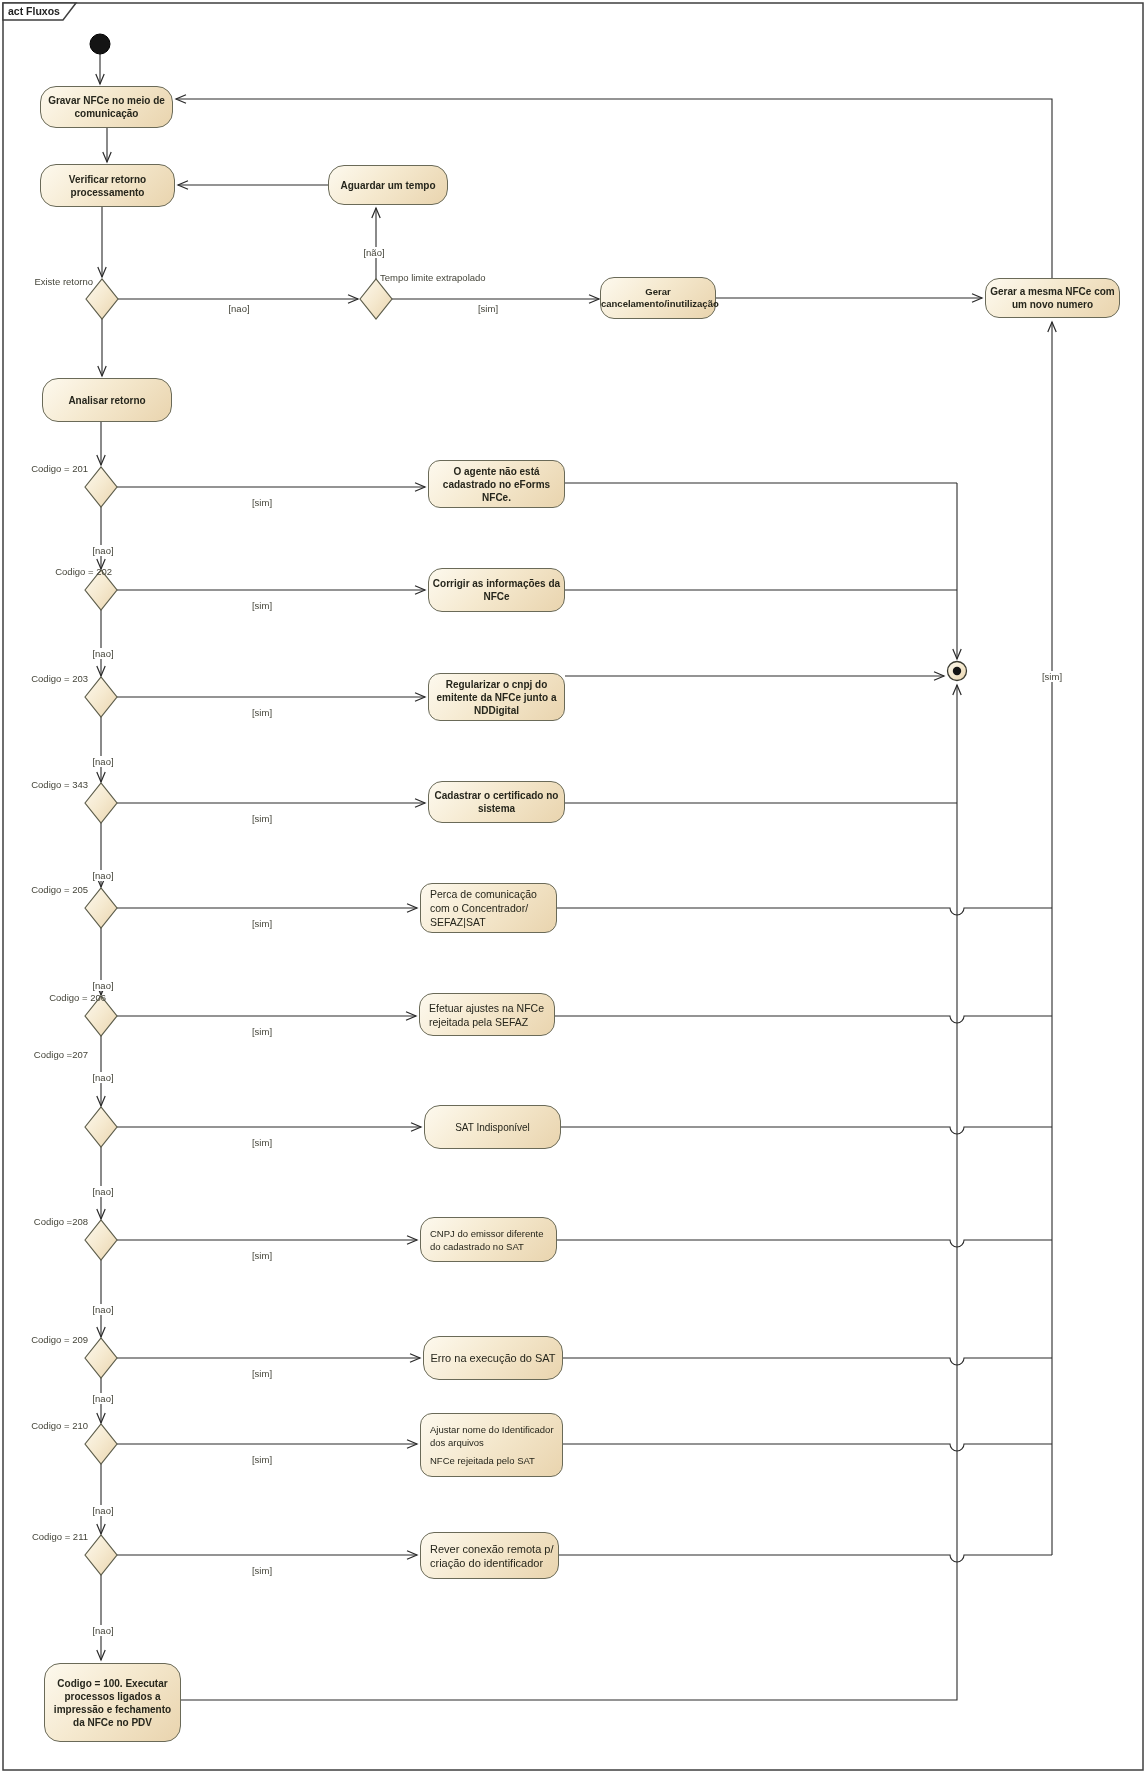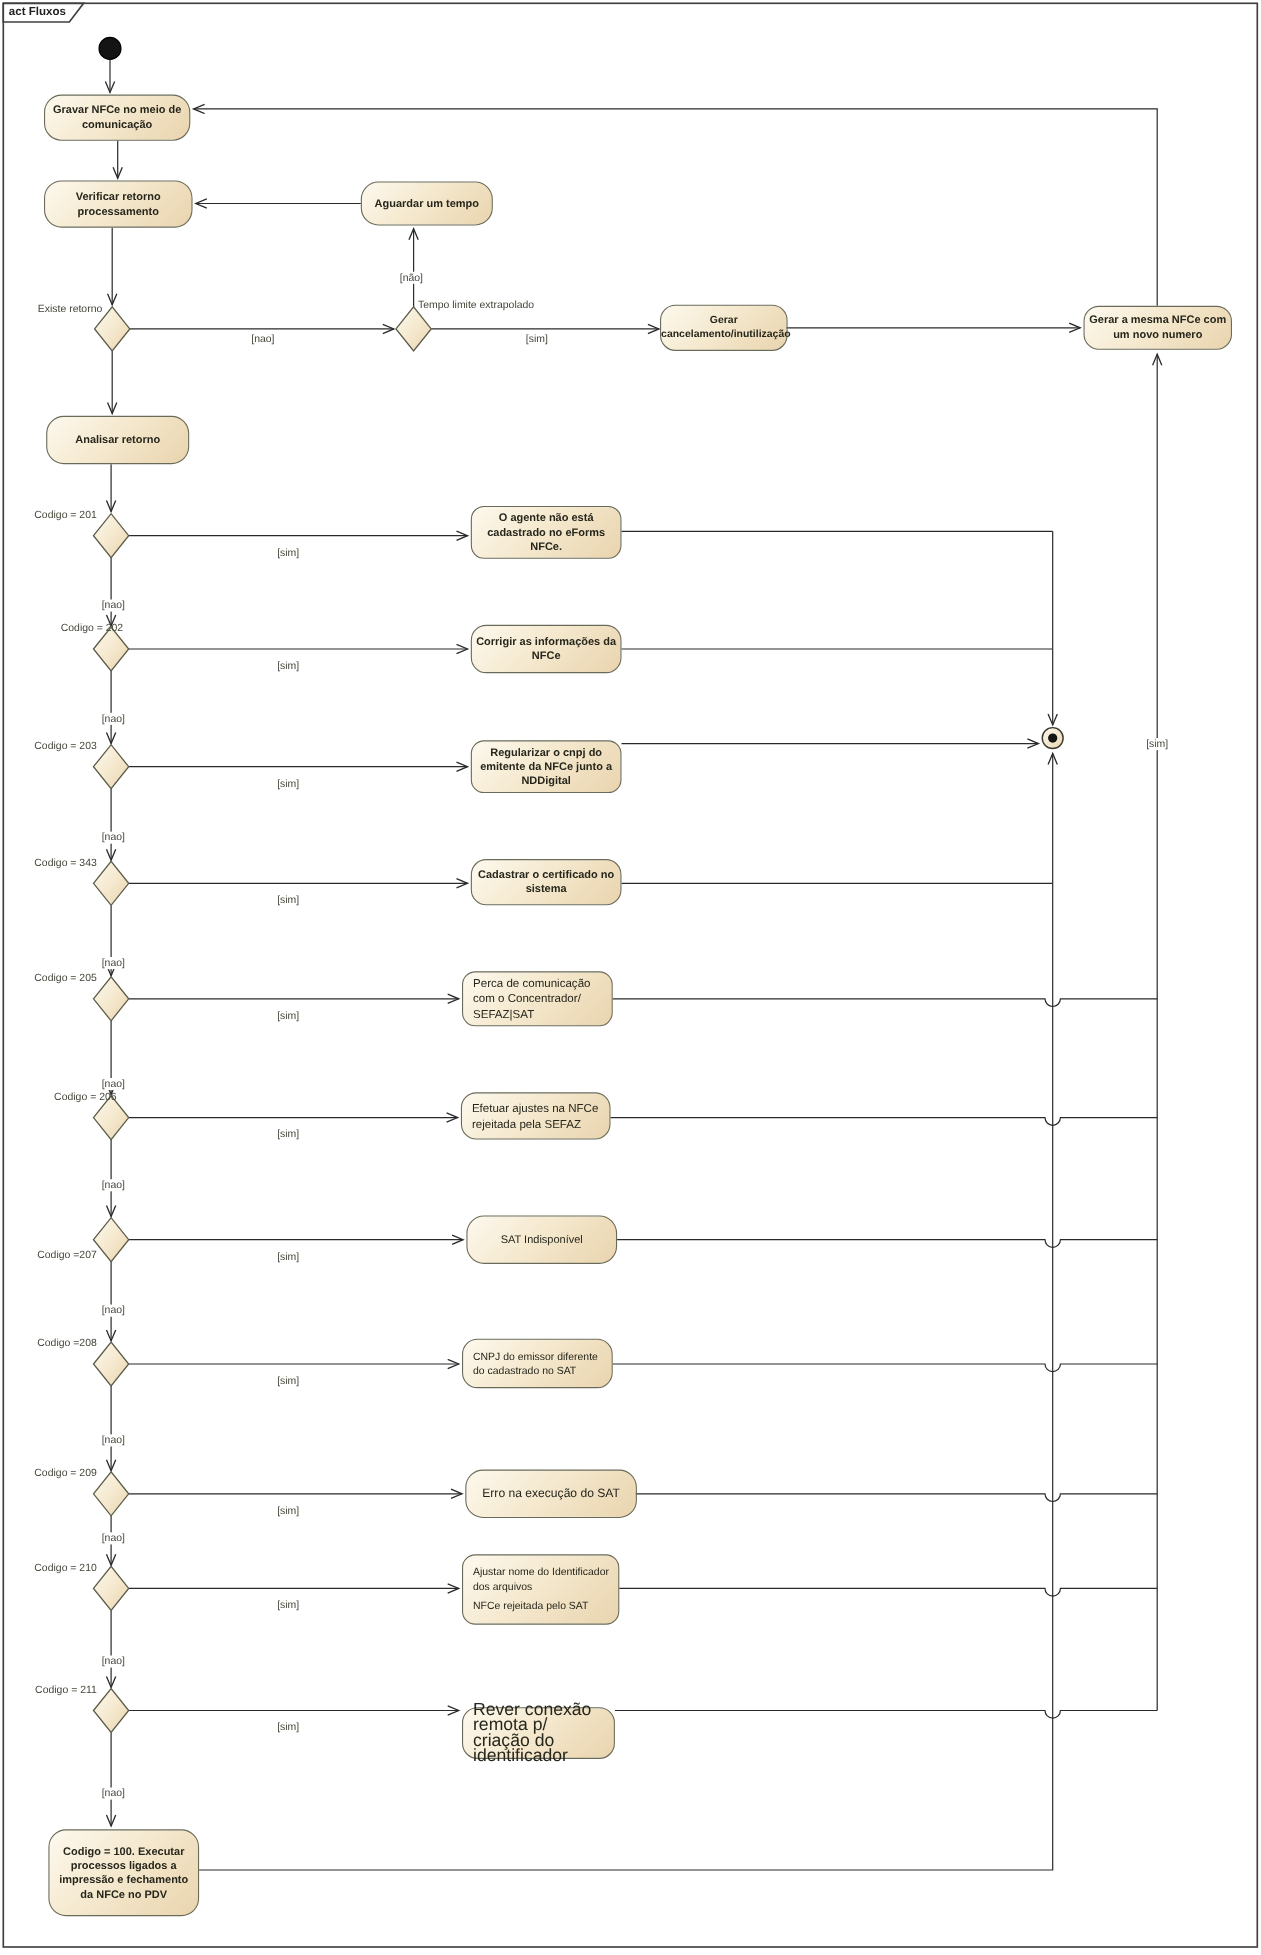--- a/index.html
+++ b/index.html
@@ -192,54 +192,54 @@
   <div class="lbl cc bg" style="left:103px;top:980px;">[nao]</div>
 
   <div class="lbl rr" style="left:18px;top:992px;width:88px;">Codigo = 206</div>
   <div class="lbl cc" style="left:262px;top:1026px;">[sim]</div>
   <div class="node left" style="left:419px;top:993px;width:136px;height:43px;border-radius:14px;font-size:10.5px;line-height:14px;">
     <span>Efetuar ajustes na NFCe</span>
     <span>rejeitada pela SEFAZ</span>
   </div>
   <div class="lbl cc bg" style="left:103px;top:1072px;">[nao]</div>
 
-  <div class="lbl rr" style="left:0px;top:1136px;width:88px;">Codigo =207</div>
+  <div class="lbl rr" style="left:0px;top:1049px;width:88px;">Codigo =207</div>
   <div class="lbl cc" style="left:262px;top:1137px;">[sim]</div>
   <div class="node" style="left:424px;top:1105px;width:137px;height:44px;border-radius:16px;font-size:10px;">
     <span>SAT Indisponível</span>
   </div>
   <div class="lbl cc bg" style="left:103px;top:1186px;">[nao]</div>
 
   <div class="lbl rr" style="left:0px;top:1216px;width:88px;">Codigo =208</div>
   <div class="lbl cc" style="left:262px;top:1250px;">[sim]</div>
   <div class="node left" style="left:420px;top:1217px;width:137px;height:45px;border-radius:14px;font-size:9.5px;line-height:13px;">
     <span>CNPJ do emissor diferente</span>
     <span>do cadastrado no SAT</span>
   </div>
   <div class="lbl cc bg" style="left:103px;top:1304px;">[nao]</div>
 
   <div class="lbl rr" style="left:0px;top:1334px;width:88px;">Codigo = 209</div>
   <div class="lbl cc" style="left:262px;top:1368px;">[sim]</div>
-  <div class="node" style="left:423px;top:1336px;width:156px;height:44px;border-radius:16px;font-size:11px;">
+  <div class="node" style="left:423px;top:1336px;width:140px;height:44px;border-radius:16px;font-size:11px;">
     <span>Erro na execução do SAT</span>
   </div>
   <div class="lbl cc bg" style="left:103px;top:1393px;">[nao]</div>
 
   <div class="lbl rr" style="left:0px;top:1420px;width:88px;">Codigo = 210</div>
   <div class="lbl cc" style="left:262px;top:1454px;">[sim]</div>
   <div class="node left" style="left:420px;top:1413px;width:143px;height:64px;border-radius:12px;font-size:9.5px;line-height:13px;">
     <span>Ajustar nome do Identificador</span>
     <span>dos arquivos</span>
     <span style="margin-top:5px;">NFCe rejeitada pelo SAT</span>
   </div>
   <div class="lbl cc bg" style="left:103px;top:1505px;">[nao]</div>
 
   <div class="lbl rr" style="left:0px;top:1531px;width:88px;">Codigo = 211</div>
   <div class="lbl cc" style="left:262px;top:1565px;">[sim]</div>
-  <div class="node left" style="left:420px;top:1532px;width:139px;height:47px;border-radius:14px;font-size:16px;line-height:14px;margin-top:20px;">
+  <div class="node left" style="left:420px;top:1532px;width:139px;height:47px;border-radius:14px;font-size:11px;line-height:14px;">
     <span>Rever conexão remota p/</span>
     <span>criação do identificador</span>
   </div>
   <div class="lbl cc bg" style="left:103px;top:1625px;">[nao]</div>
 
   <div class="node bold" style="left:44px;top:1663px;width:137px;height:79px;border-radius:16px;">
     <span>Codigo = 100. Executar</span>
     <span>processos ligados a</span>
     <span>impressão e fechamento</span>
     <span>da NFCe no PDV</span>

